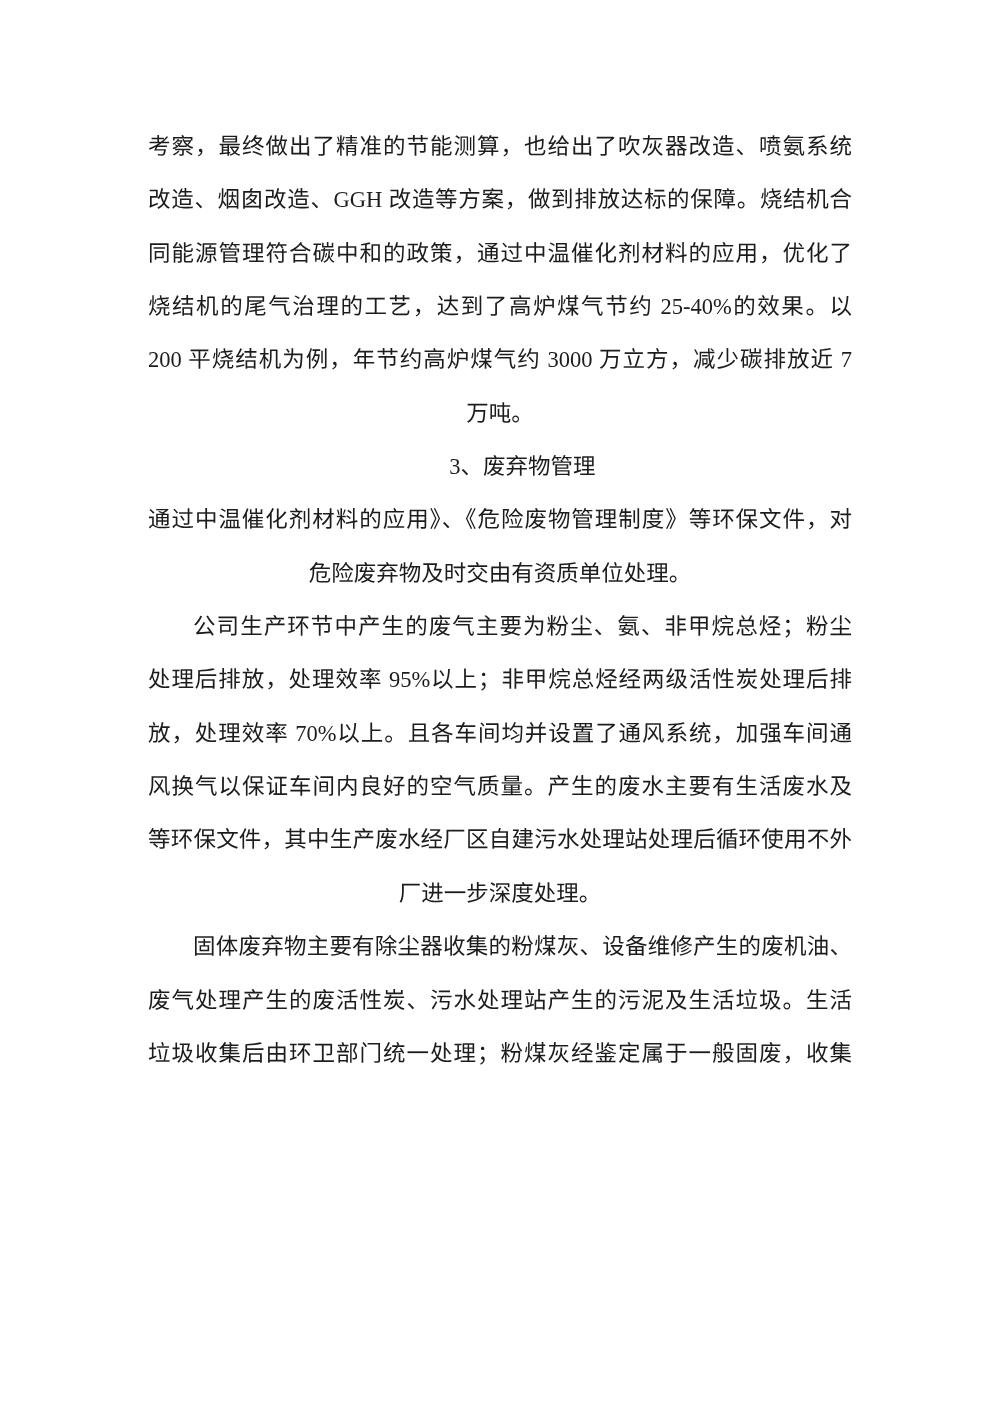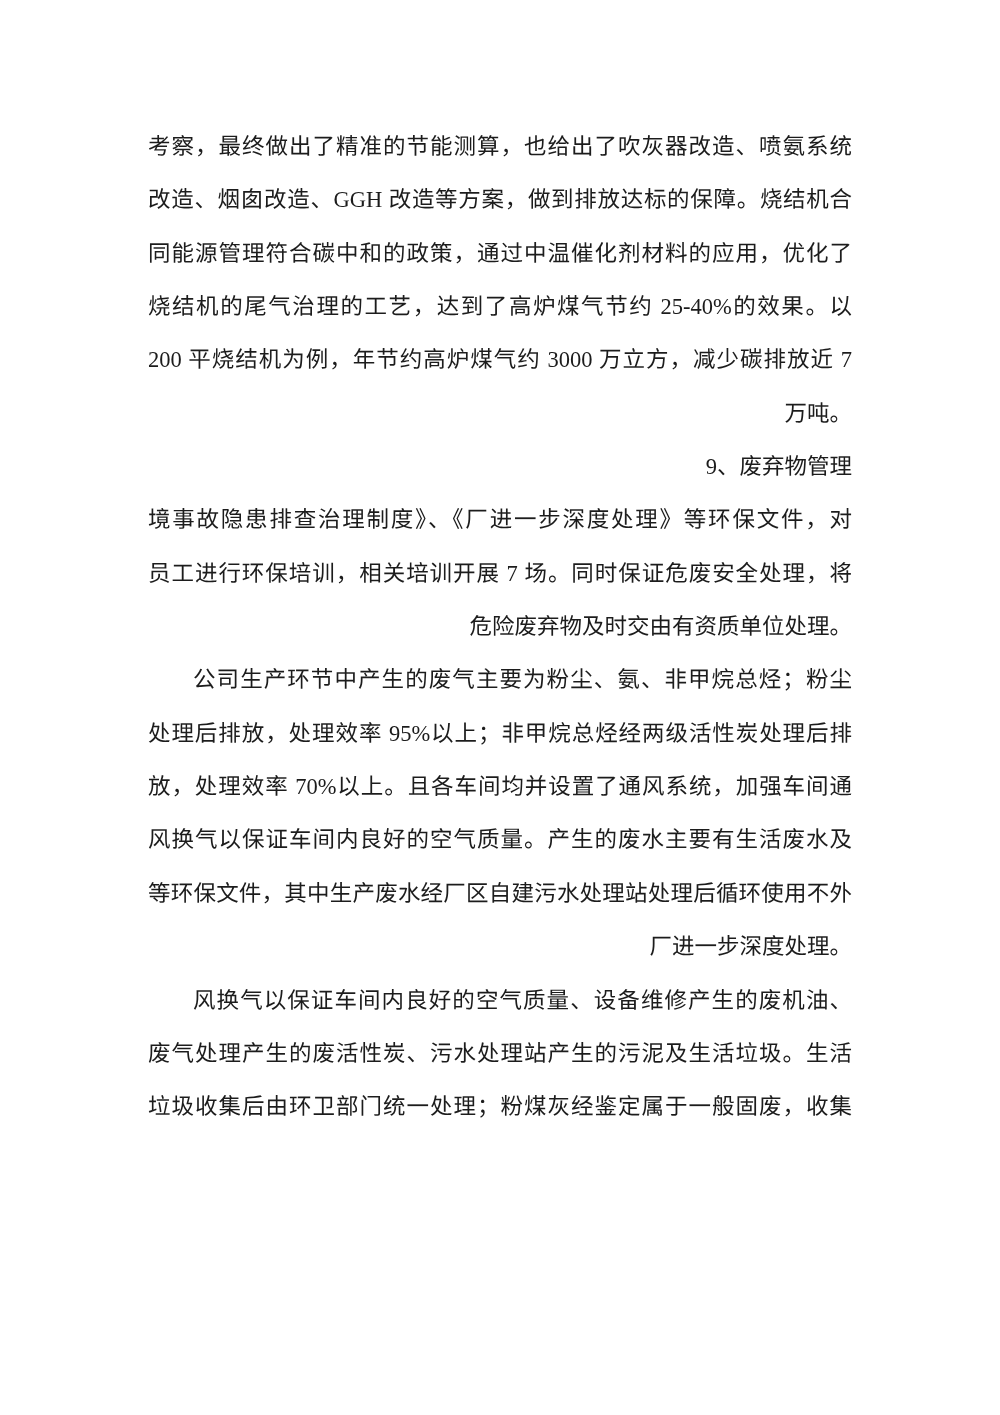--- a/index.html
+++ b/index.html
@@ -25,21 +25,21 @@
     top: 120px;
     width: 704px;
     color: #1c1c1c;
     font-size: 22.5px;
     line-height: 53.35px;
     letter-spacing: 0;
   }
   .ln {
     height: 53.35px;
     white-space: nowrap;
-    text-align: right;
+    text-align: center;
   }
   
   .j {
     white-space: normal;
     text-align: justify;
     text-align-last: justify;
     text-justify: inter-character;
   }
   
   .i {
@@ -50,27 +50,26 @@
 <body>
 
 <div class="page">
   <div class="doc">
     <div class="ln j">考察，最终做出了精准的节能测算，也给出了吹灰器改造、喷氨系统</div>
     <div class="ln j">改造、烟囱改造、GGH 改造等方案，做到排放达标的保障。烧结机合</div>
     <div class="ln j">同能源管理符合碳中和的政策，通过中温催化剂材料的应用，优化了</div>
     <div class="ln j">烧结机的尾气治理的工艺，达到了高炉煤气节约 25-40%的效果。以</div>
     <div class="ln j">200 平烧结机为例，年节约高炉煤气约 3000 万立方，减少碳排放近 7</div>
     <div class="ln">万吨。</div>
-    <div class="ln i">9、废弃物管理</div>
-    <div class="ln j">境事故隐患排查治理制度》、《厂进一步深度处理》等环保文件，对</div>
-    <div class="ln j">员工进行环保培训，相关培训开展 7 场。同时保证危废安全处理，将</div>
+    <div class="ln i">3、废弃物管理</div>
+    <div class="ln j">通过中温催化剂材料的应用》、《危险废物管理制度》等环保文件，对</div>
     <div class="ln">危险废弃物及时交由有资质单位处理。</div>
     <div class="ln i j">公司生产环节中产生的废气主要为粉尘、氨、非甲烷总烃；粉尘</div>
     <div class="ln j">处理后排放，处理效率 95%以上；非甲烷总烃经两级活性炭处理后排</div>
     <div class="ln j">放，处理效率 70%以上。且各车间均并设置了通风系统，加强车间通</div>
     <div class="ln j">风换气以保证车间内良好的空气质量。产生的废水主要有生活废水及</div>
     <div class="ln j">等环保文件，其中生产废水经厂区自建污水处理站处理后循环使用不外</div>
     <div class="ln">厂进一步深度处理。</div>
-    <div class="ln i j">风换气以保证车间内良好的空气质量、设备维修产生的废机油、</div>
+    <div class="ln i j">固体废弃物主要有除尘器收集的粉煤灰、设备维修产生的废机油、</div>
     <div class="ln j">废气处理产生的废活性炭、污水处理站产生的污泥及生活垃圾。生活</div>
     <div class="ln j">垃圾收集后由环卫部门统一处理；粉煤灰经鉴定属于一般固废，收集</div>
   </div>
 </div>
 
 </body></html>

